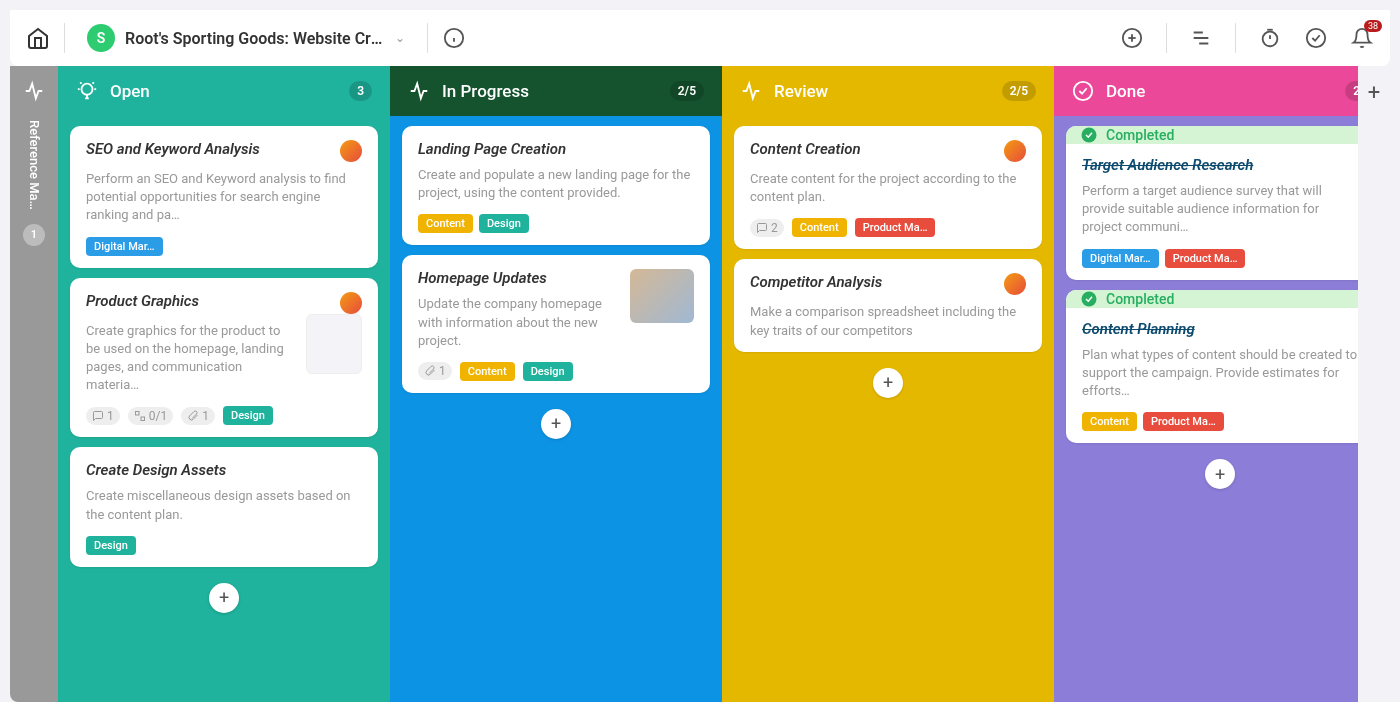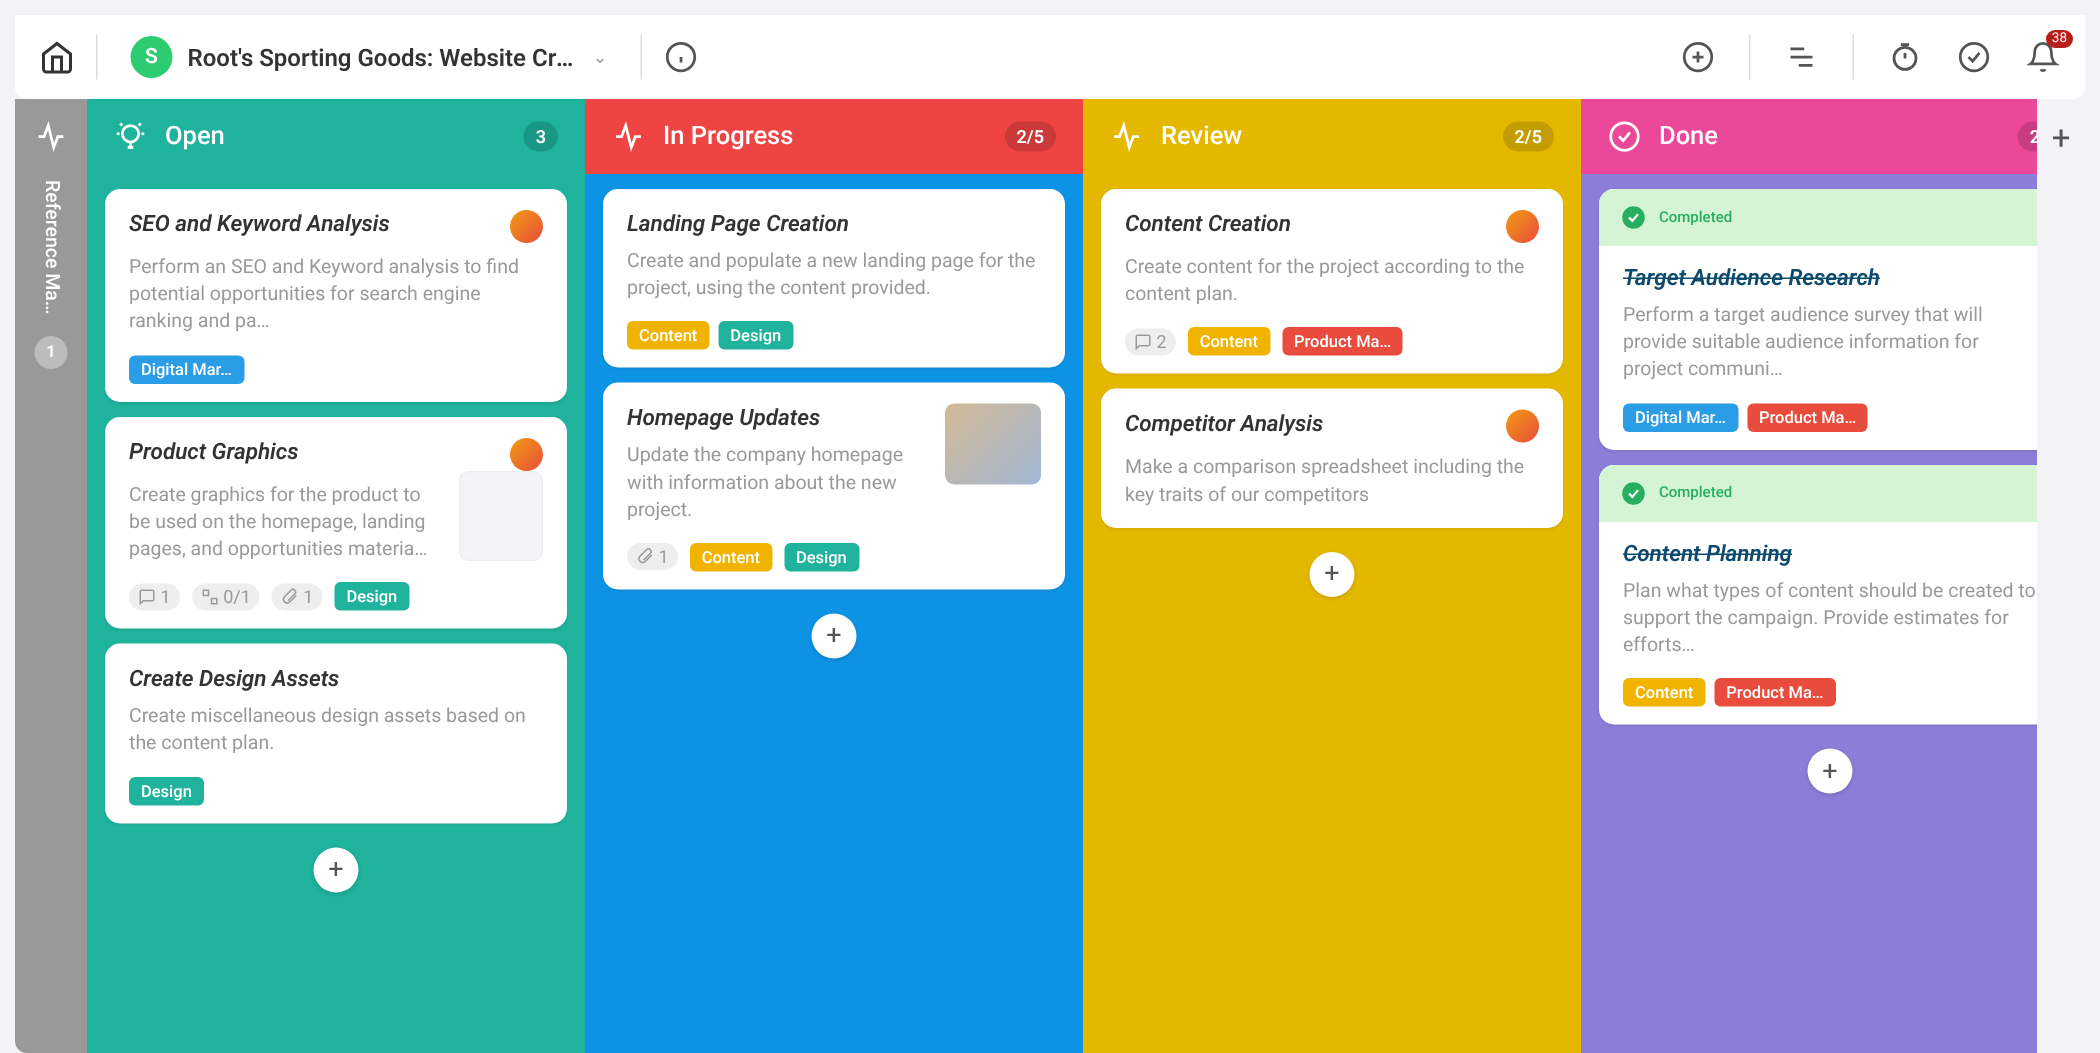--- a/index.html
+++ b/index.html
@@ -30,21 +30,21 @@
 .card-row1 { display:flex; align-items:flex-start; gap:8px;}
 .card-title { font-size:15px; font-weight:600; color:#333; flex:1;font-style:italic;}
 .card-title.done { text-decoration:line-through; color:#0c4a6e;}
 .avatar-sm { width:22px; height:22px; border-radius:50%; background:linear-gradient(135deg,#f39c12,#e74c3c); flex-shrink:0;}
 .card-desc { font-size:13px; color:#999; margin-top:8px; line-height:1.4;}
 .tags { display:flex; gap:6px; margin-top:12px; flex-wrap:wrap;}
 .tag { font-size:11px; color:#fff; padding:3px 8px; border-radius:4px; font-weight:500;}
 .meta-row { display:flex; align-items:center; gap:8px; margin-top:12px; color:#999; font-size:12px;}
 .meta-chip { display:flex; align-items:center; gap:3px; background:#eee; padding:2px 6px; border-radius:10px;}
 .meta-chip svg{ width:12px;height:12px;}
-.completed-bar { background:#d4f4d4; color:#27ae60; display:flex; align-items:center; gap:8px; padding:10px 14px; margin:-14px -16px 12px -16px; border-radius:10px 10px 0 0; font-size:10px; font-weight:500;}
+.completed-bar { background:#d4f4d4; color:#27ae60; display:flex; align-items:center; gap:8px; padding:0 14px; margin:-14px -16px 12px -16px; border-radius:10px 10px 0 0; font-size:14px; font-weight:500;}
 .completed-bar svg { width:18px; height:18px;}
 .thumb { width:64px; height:54px; border-radius:6px; background:linear-gradient(135deg,#d4b896,#a0b8d4); flex-shrink:0; margin-left:8px;}
 .thumb2 { width:56px; height:60px; border-radius:6px; background:#f4f4f8; flex-shrink:0; margin-left:8px; border:1px solid #eee;}
 .card-row-thumb { display:flex; gap:8px;}
 .add-btn { width:30px; height:30px; border-radius:50%; background:#fff; display:flex; align-items:center; justify-content:center; color:#555; font-size:18px; cursor:pointer; margin:6px auto 0; box-shadow:0 1px 3px rgba(0,0,0,.15);}
 .add-col { width:32px; display:flex; align-items:flex-start; justify-content:center; padding-top:14px; color:#555; cursor:pointer; font-size:22px;}
 svg{display:block;}
 </style>
 </head>
 <body>
@@ -143,21 +143,21 @@
             <div class="tags">
               <span class="tag" style="background:#2b9ce6">Digital Mar…</span>
             </div>
           </div>
           <div class="card">
             <div class="card-row1">
               <div class="card-title">Product Graphics</div>
               <div class="avatar-sm"></div>
             </div>
             <div class="card-row-thumb">
-              <div class="card-desc" style="flex:1">Create graphics for the product to be used on the homepage, landing pages, and opportunities materia…</div>
+              <div class="card-desc" style="flex:1">Create graphics for the product to be used on the homepage, landing pages, and communication materia…</div>
               <div class="thumb2"></div>
             </div>
             <div class="meta-row">
               <span class="meta-chip">
                 <svg viewBox="0 0 24 24" fill="none" stroke="currentColor" stroke-width="2">
                   <path d="M21 15a2 2 0 01-2 2H7l-4 4V5a2 2 0 012-2h14a2 2 0 012 2z"></path>
                 </svg>
                 <span>1</span>
               </span>
               <span class="meta-chip">
@@ -182,21 +182,21 @@
             </div>
             <div class="card-desc">Create miscellaneous design assets based on the content plan.</div>
             <div class="tags">
               <span class="tag" style="background:#1fb29c">Design</span>
             </div>
           </div>
           <div class="add-btn">+</div>
         </div>
       </div>
       <div class="column">
-        <div class="col-head" style="background: #ef4444;">
+        <div class="col-head" style="background: #14532d;">
           <span class="cicon">
             <svg viewBox="0 0 24 24" fill="none" stroke="#fff" stroke-width="2">
               <path d="M3 12h4l3-8 4 16 3-8h4"></path>
             </svg>
           </span>
     <span class="col-title">In Progress</span>
     <span class="col-count">2/5</span>
         </div>
         <div class="col-body" style="background: rgb(13, 147, 228);">
           <div class="card">

